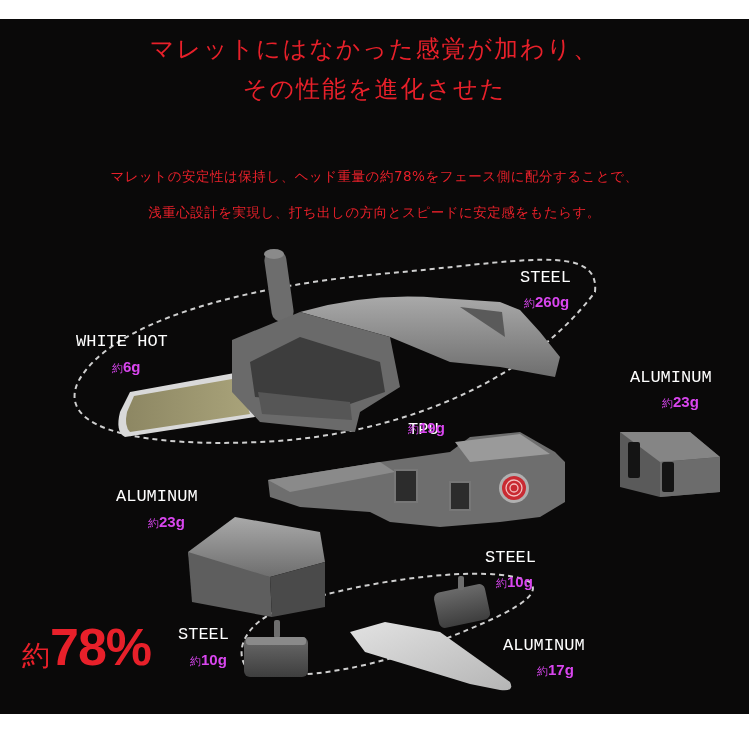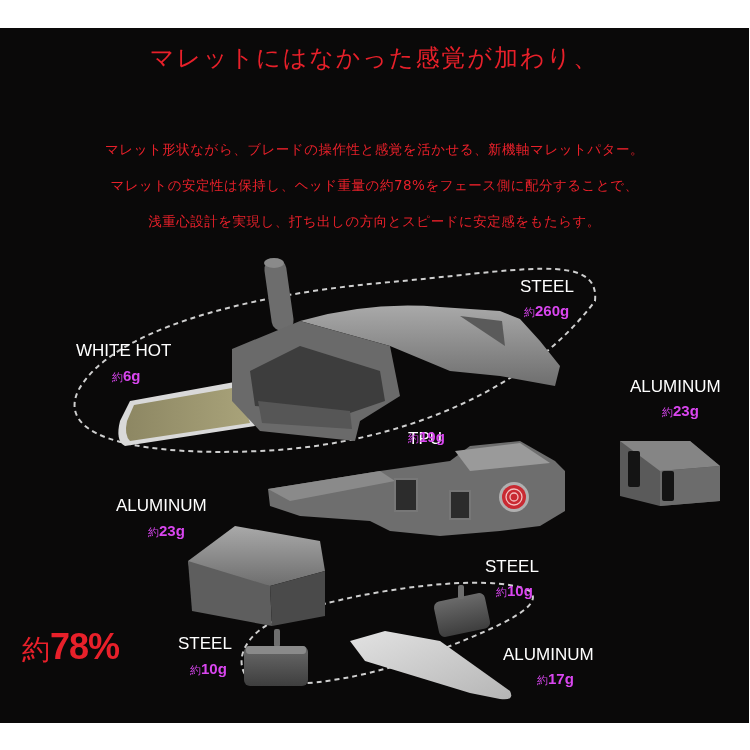--- a/index.html
+++ b/index.html
@@ -1,63 +1,63 @@
 <!DOCTYPE html>
 <html><head>
   <meta charset="utf-8">
   <style>
     html, body { margin: 0; padding: 0; background: #ffffff; }
     body { width: 750px; height: 750px; position: relative; overflow: hidden; }
     .panel {
-      position: absolute; left: 0; top: 28px; width: 749px; height: 695px;
+      position: absolute; left: 0; top: 19px; width: 749px; height: 695px;
       background: #0a0909; overflow: hidden;
     }
     .title {
       position: absolute; left: 0; width: 100%; text-align: center;
       color: #e8202a; font-family: "DejaVu Sans", sans-serif;
       font-size: 24px; letter-spacing: 2px; line-height: 40px;
     }
     .title.l1 { top: 10px; }
     .title.l2 { top: 50px; }
     .desc {
       position: absolute; left: 0; width: 100%; text-align: center;
       color: #e8202a; font-family: "DejaVu Sans", sans-serif;
       font-size: 13.5px; line-height: 20px; letter-spacing: 0.5px;
     }
     .desc.d1 { top: 111px; }
     .desc.d2 { top: 147px; }
     .desc.d3 { top: 183px; text-align: center; }
     .art { position: absolute; left: 0; top: 0; }
     .lbl {
       position: absolute; color: #ffffff;
-      font-family: Liberation Sans, sans-serif; font-size: 17px;
+      font-family: Liberation Mono, monospace; font-size: 17px;
       letter-spacing: 0px; white-space: nowrap;
     }
     .wt {
       position: absolute; color: #d946ef;
       font-family: "Liberation Sans", sans-serif; font-weight: bold;
       font-size: 15px; white-space: nowrap;
     }
     .wt .pre { font-size: 11px; font-weight: normal; }
     .big {
       position: absolute; left: 22px; top: 598px; color: #e8202a;
       font-family: "Liberation Sans", sans-serif; font-weight: bold;
       white-space: nowrap;
     }
     .big .pre { font-size: 28px; font-weight: normal; }
-    .big .num { font-size: 36px; letter-spacing: -1px; }
+    .big .num { font-size: 52px; letter-spacing: -1px; }
   </style>
 </head>
 <body>
 
 <div class="panel">
 
   <div class="title l1">マレットにはなかった感覚が加わり、</div>
+  <div class="title l2">その性能を進化させた</div>
 
-  <div class="desc d1">マレット形状ながら、ブレードの操作性と感覚を活かせる、新機軸マレットパター。</div>
   <div class="desc d2">マレットの安定性は保持し、ヘッド重量の約78%をフェース側に配分することで、</div>
   <div class="desc d3">浅重心設計を実現し、打ち出しの方向とスピードに安定感をもたらす。</div>
 
   <svg class="art" width="749" height="695" viewBox="0 27 749 695">
     <defs>
       <linearGradient id="gTop" x1="0" y1="0" x2="0" y2="1">
         <stop offset="0" stop-color="#a9a9a9"></stop>
           <stop offset="1" stop-color="#6e6e6e"></stop>
       </linearGradient>
       <linearGradient id="gSide" x1="0" y1="0" x2="0" y2="1">

